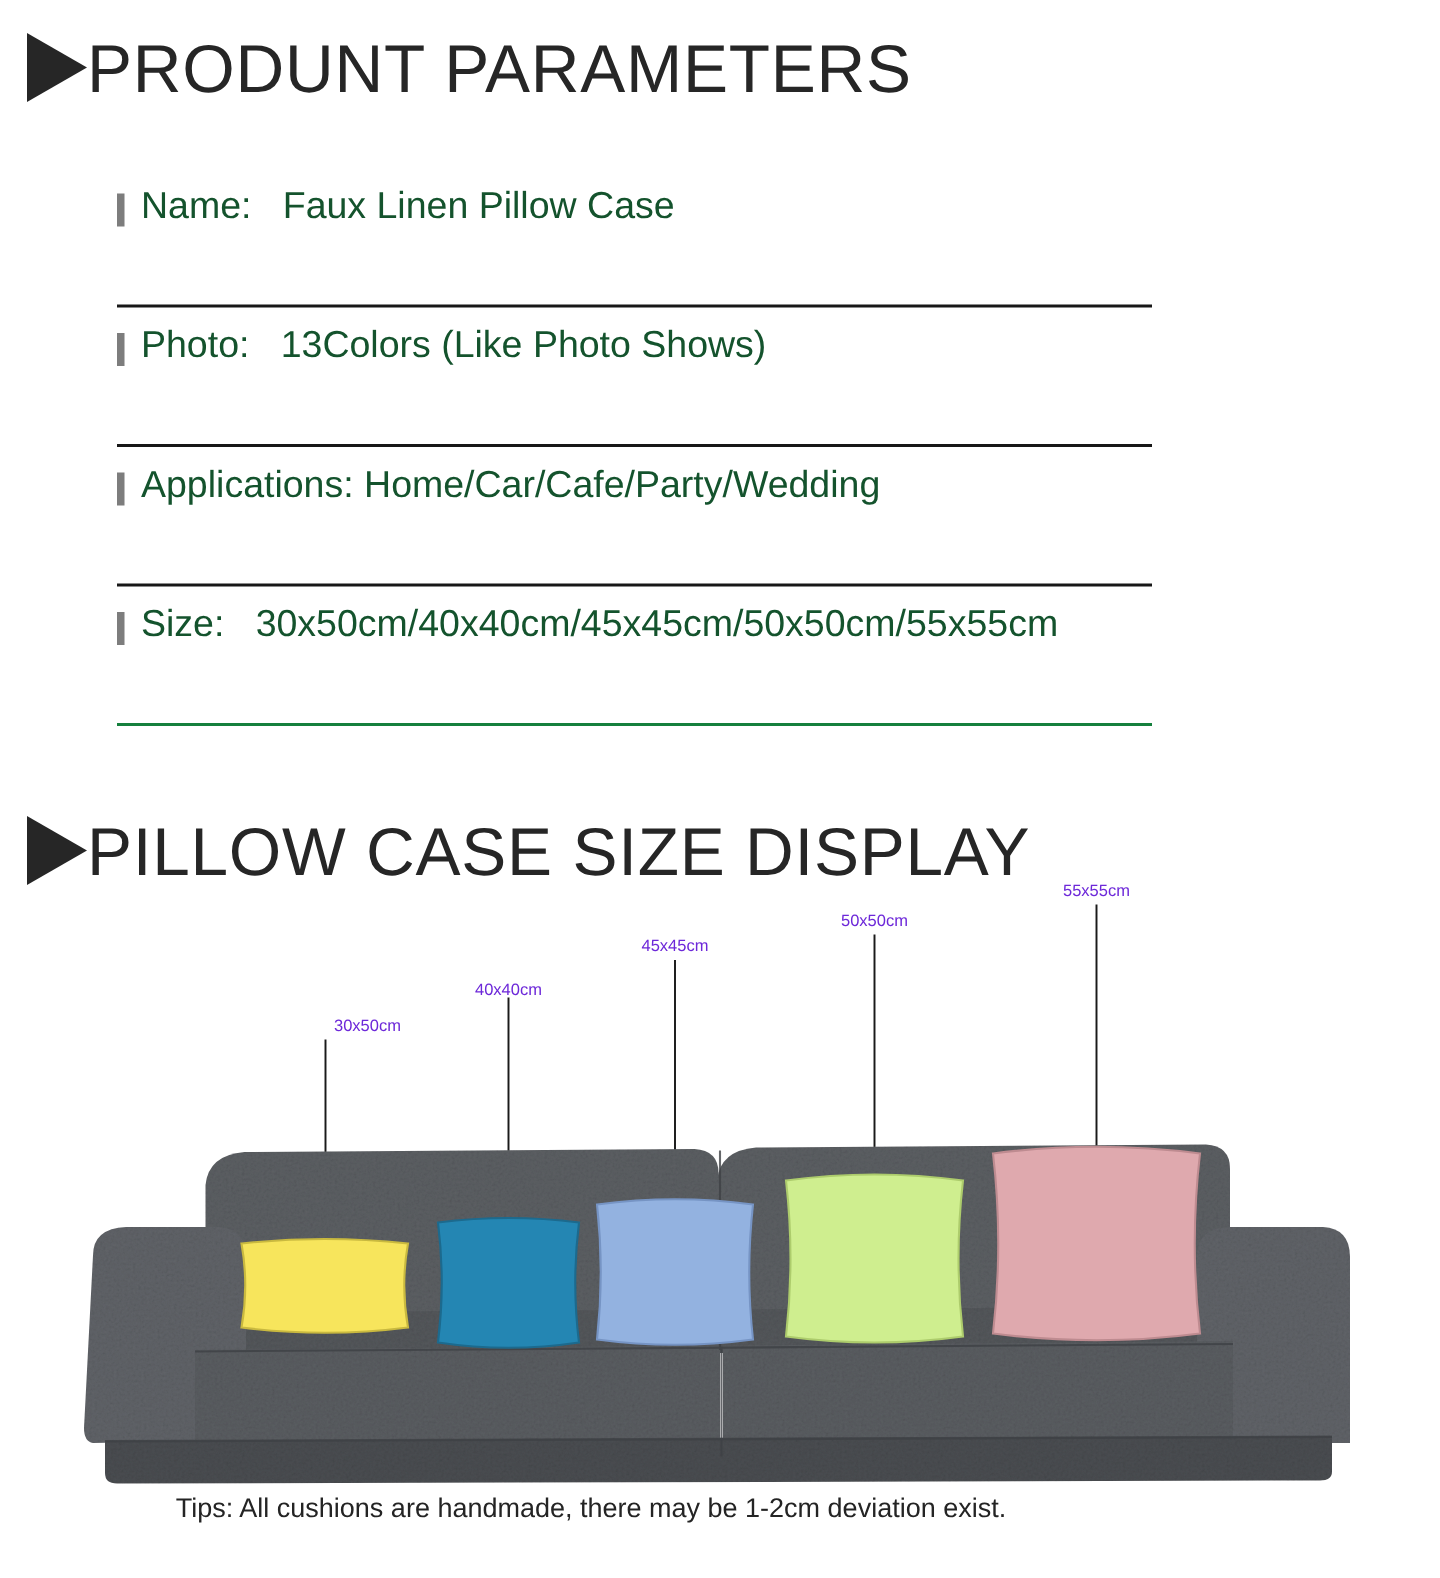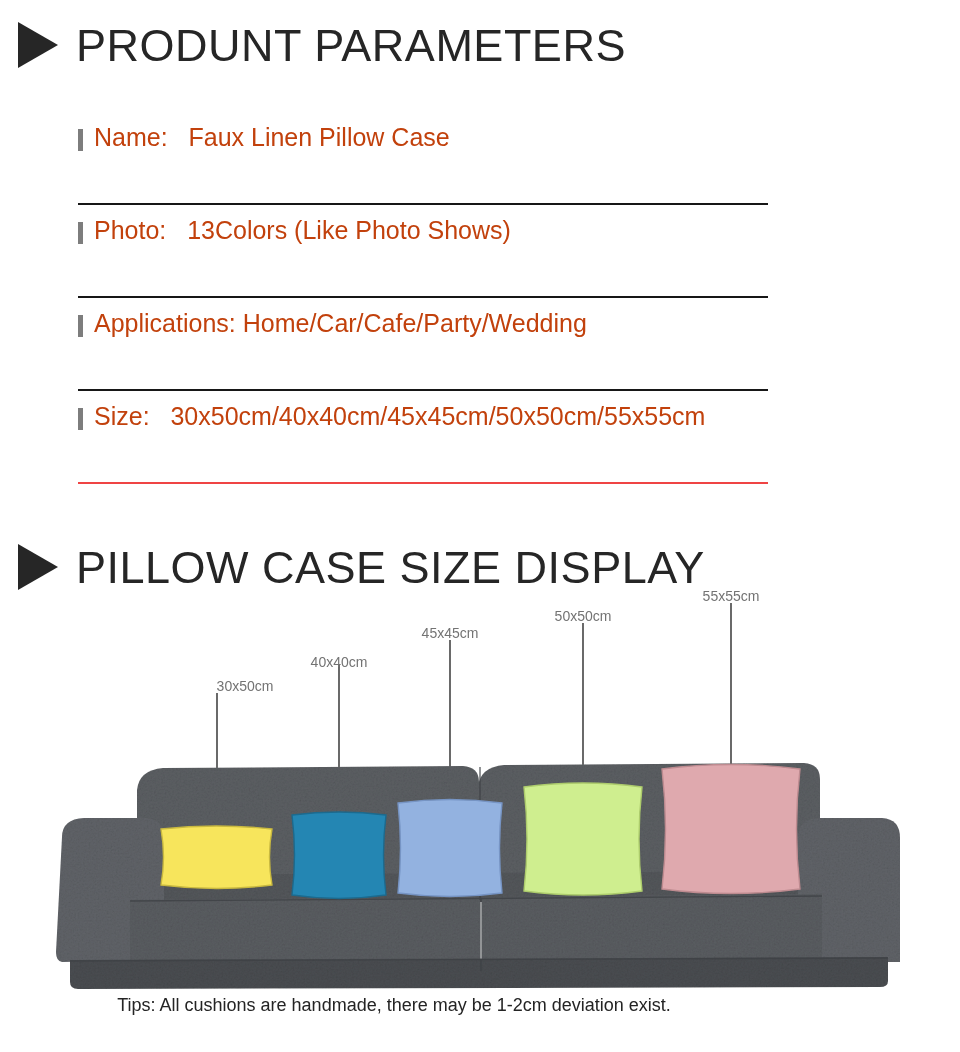--- a/index.html
+++ b/index.html
@@ -13,21 +13,20 @@
     overflow: hidden;
     position: relative;
   }
 
   .page { position: relative; width: 960px; height: 1052px; }
 
   
   .section-heading {
     display: flex;
     align-items: center;
-    gap: 18px;
   }
   #heading-params { position: absolute; left: 18px; top: 22px; }
   #heading-display { position: absolute; left: 18px; top: 500px; margin-top: 44px; }
 
   .tri-icon {
     width: 0; height: 0;
     border-top: 23px solid transparent;
     border-bottom: 23px solid transparent;
     border-left: 40px solid #262626;
     flex: 0 0 auto;
@@ -49,54 +48,54 @@
     width: 690px;
   }
   .param-row {
     height: 93px;
     position: relative;
     border-bottom: 2px solid #171717;
     display: flex;
     align-items: flex-start;
     padding-top: 12px;
   }
-  .param-row:last-child { border-bottom: 2px solid #ef4444; }
+  .param-row:last-child { border-bottom: 2px solid #15803d; }
 
   .param-mark {
     width: 5px;
     height: 22px;
     background: #7d7d7d;
     margin-right: 11px;
     margin-top: 5px;
     flex: 0 0 auto;
   }
   .param-text {
     font-size: 25px;
     font-weight: 400;
-    color: #c2410c;
+    color: #14532d;
     line-height: 1.1;
     white-space: nowrap;
   }
   .param-text .label-key { }
   .param-text .label-val { }
 
   
   .display-area {
     position: absolute;
     left: 0;
     top: 575px;
     width: 960px;
     height: 430px;
   }
   .illustration { position: absolute; left: 0; top: 0; width: 960px; height: 425px; }
 
   .size-label {
     position: absolute;
-    font-size: 14px;
-    color: #737373;
+    font-size: 11px;
+    color: #6d28d9;
     white-space: nowrap;
     transform: translateX(-50%);
     line-height: 1;
   }
 
   .tips {
     position: absolute;
     left: 0;
     top: 995px;
     width: 788px;

